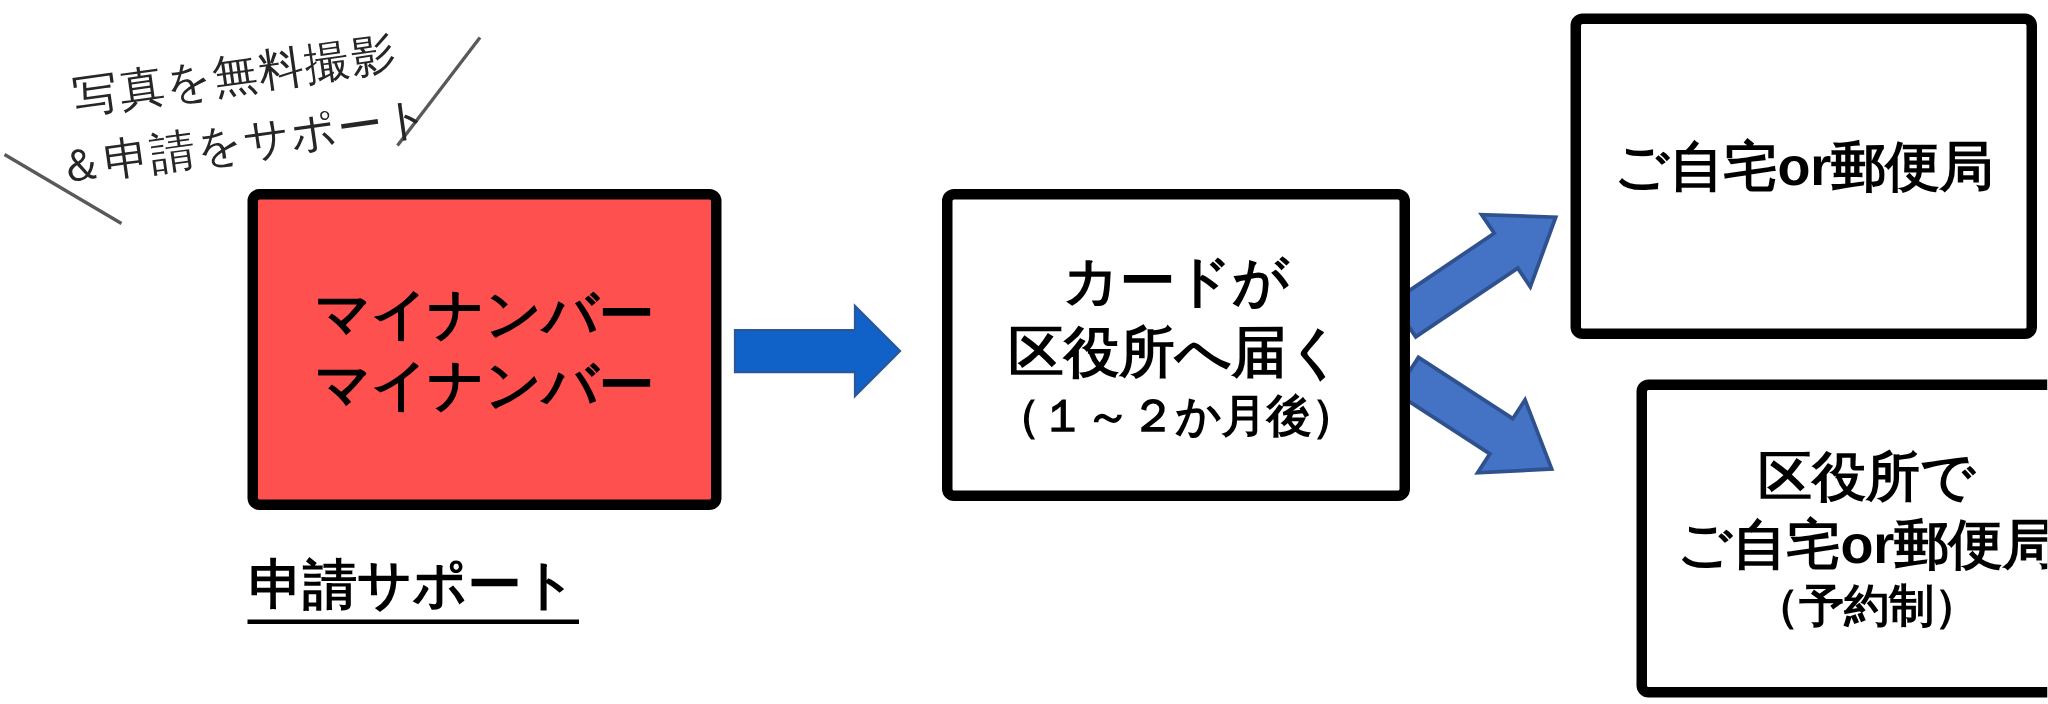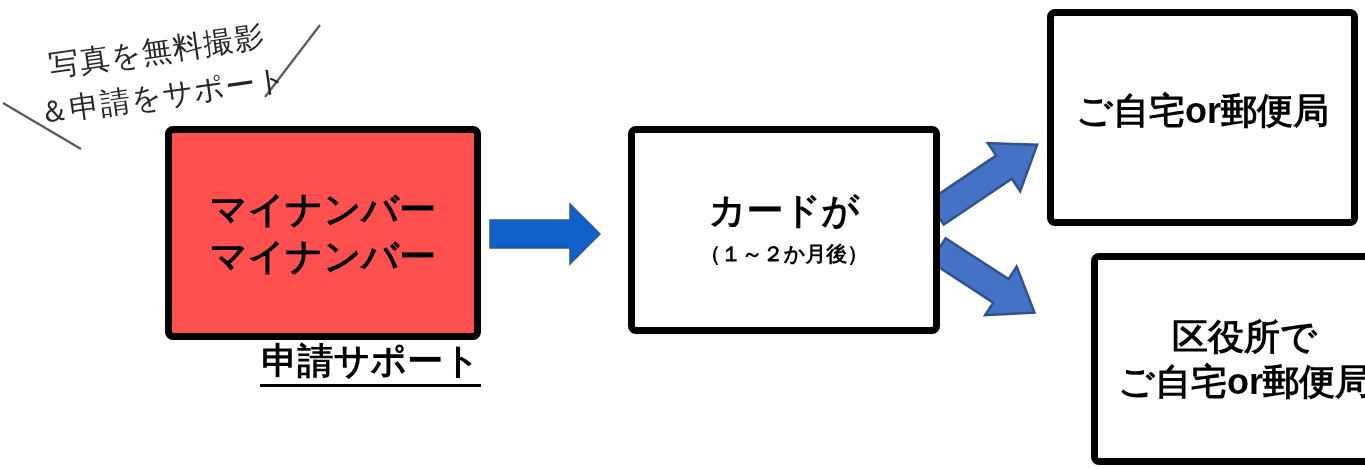--- a/index.html
+++ b/index.html
@@ -72,21 +72,21 @@
     font-size: 37px;
     line-height: 47px;
     white-space: nowrap;
   }
   .node-line-sm {
     font-size: 36px;
     line-height: 45px;
     white-space: nowrap;
   }
   .node-note {
-    font-size: 21px;
+    font-size: 30px;
     line-height: 39px;
     white-space: nowrap;
   }
   .node-apply {
     left: 165px; top: 126px;
     width: 316px; height: 214px;
     background: var(--node-red-fill, #FF5050);
     text-align: right;
   }
   .node-arrive {
@@ -98,23 +98,23 @@
     width: 311px; height: 217px;
     padding-bottom: 14px;
   }
   .node-office {
     left: 1047px; top: 253px;
     width: 307px; height: 212px; margin-left: 44px;
   }
   .caption {
     position: absolute;
     left: 165px;
-    top: 341px;
+    top: 370px;
     width: 316px;
-    text-align: right;
+    text-align: left;
   }
   .caption-text {
     display: inline-block;
     font-size: 36px;
     line-height: 40px;
     font-weight: 700;
     color: var(--text, #000);
     border-bottom: 3px solid var(--text, #000);
     padding: 0 1px 3px 1px;
     white-space: nowrap;
@@ -151,25 +151,27 @@
     <div class="node-line">マイナンバー</div>
     <div class="node-line">マイナンバー</div>
   </div>
 
   <div class="caption">
     <span class="caption-text">申請サポート</span>
   </div>
 
   <div class="node node-arrive">
     <div class="node-line">カードが</div>
+    <div class="node-line">区役所へ届く</div>
     <div class="node-note">（１～２か月後）</div>
   </div>
 
   <div class="node node-home">
     <div class="node-line-sm">ご自宅or郵便局</div>
   </div>
 
   <div class="node node-office">
     <div class="node-line-sm">区役所で</div>
     <div class="node-line-sm">ご自宅or郵便局</div>
+    <div class="node-note">（予約制）</div>
   </div>
 
 </div>
 
 </body></html>

